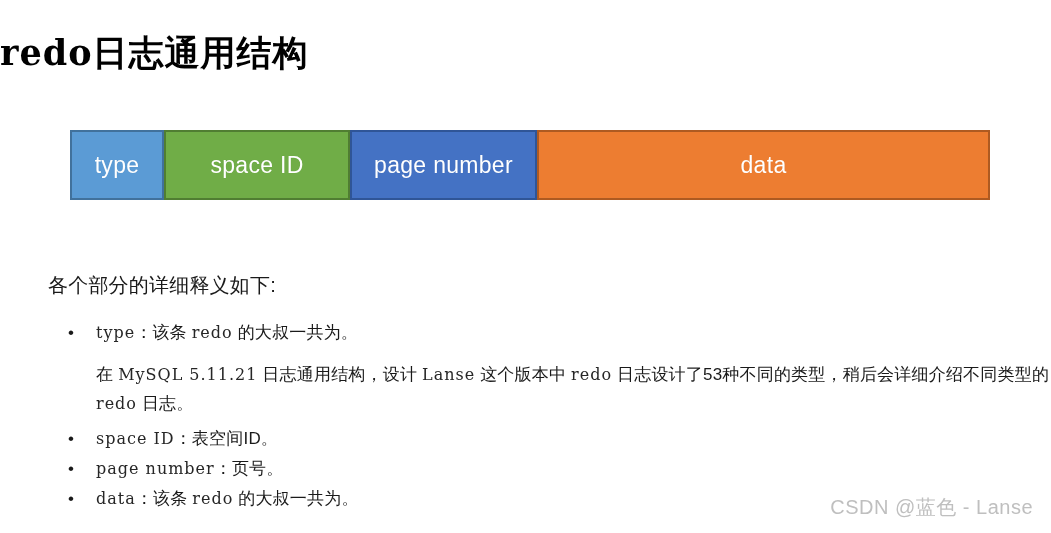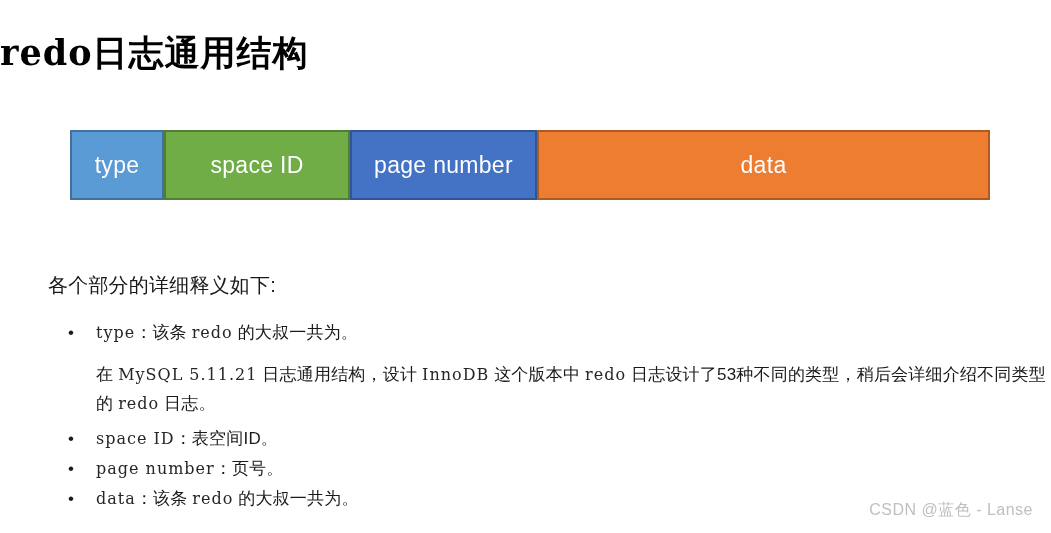--- a/index.html
+++ b/index.html
@@ -134,21 +134,21 @@
     line-height: 29px;
     width: 960px;
     letter-spacing: 0.2px;
   }
 
   
   .watermark {
     position: absolute;
     right: 18px;
     bottom: 12px;
-    font-size: 16px;
+    font-size: 20px;
     color: #bfbfbf;
     font-family: "Liberation Sans", sans-serif;
     letter-spacing: 0.5px;
     white-space: nowrap;
     margin-left: 12px;
   }
 </style>
 </head>
 <body>
 
@@ -174,21 +174,21 @@
 <div class="lead">各个部分的详细释义如下:</div>
 
 <div class="bullets">
 
   <div class="bullet-row">
     <span class="dot">•</span>
     <span class="code">type</span><span class="cn">：</span><span class="cn">该条 </span><span class="code">redo</span><span class="cn"> 的大叔一共为。</span>
   </div>
 
   <div class="para">
-    <span class="cn">在 </span><span class="code">MySQL 5.11.21</span><span class="cn"> 日志通用结构，设计 </span><span class="code">InnoDB</span><span class="cn"> 这个版本中 </span><span class="code">redo</span><span class="cn"> 日志设计了53种不同的类型，稍后会详细介绍不同类型的 </span><span class="code">redo</span><span class="cn"> 日志。</span>
+    <span class="cn">在 </span><span class="code">MySQL 5.11.21</span><span class="cn"> 日志通用结构，设计 </span><span class="code">Lanse</span><span class="cn"> 这个版本中 </span><span class="code">redo</span><span class="cn"> 日志设计了53种不同的类型，稍后会详细介绍不同类型的 </span><span class="code">redo</span><span class="cn"> 日志。</span>
   </div>
 
   <div class="bullet-row">
     <span class="dot">•</span>
     <span class="code">space ID</span><span class="cn">：</span><span class="cn">表空间ID。</span>
   </div>
 
   <div class="bullet-row">
     <span class="dot">•</span>
     <span class="code">page number</span><span class="cn">：</span><span class="cn">页号。</span>

